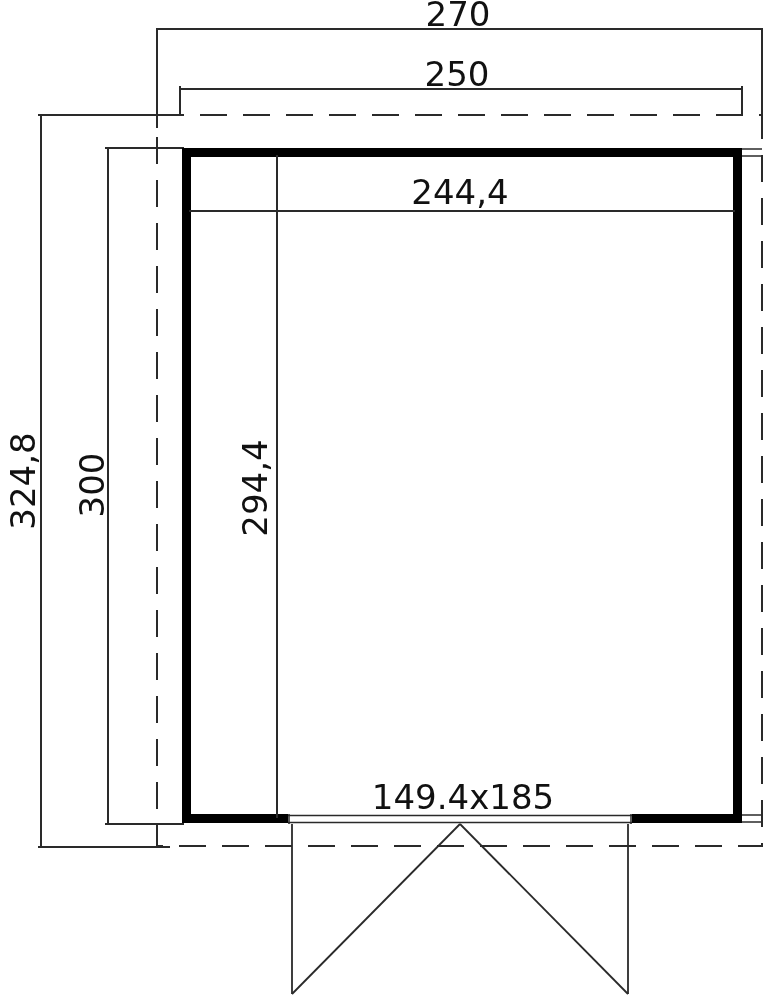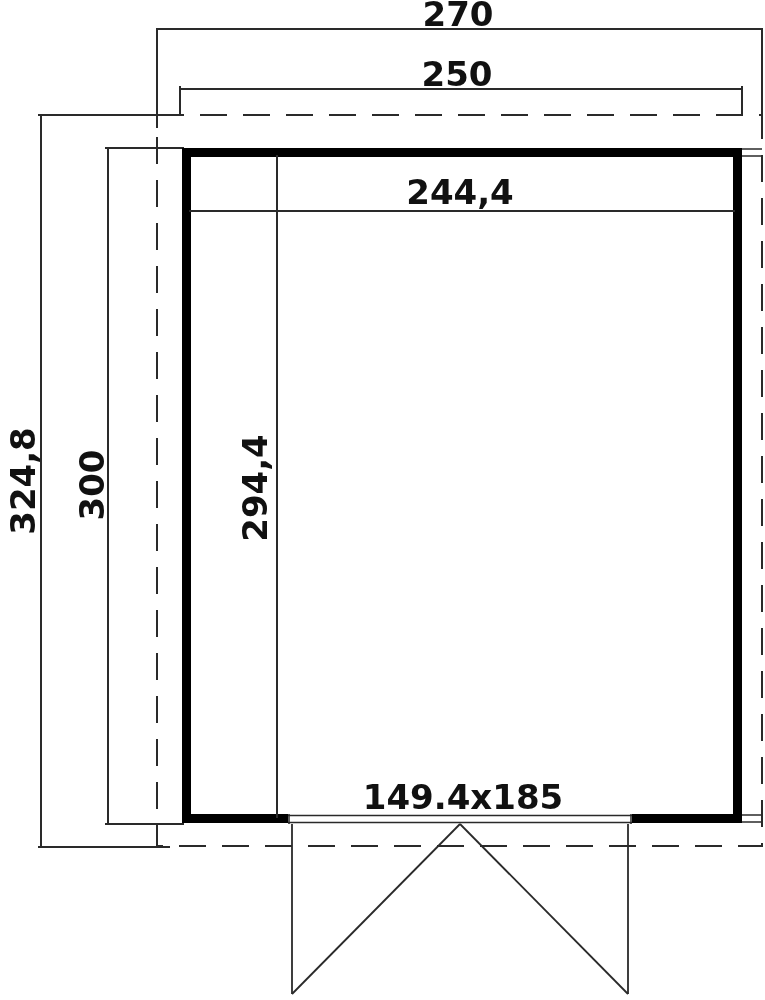--- a/index.html
+++ b/index.html
@@ -6,21 +6,20 @@
     margin: 0;
     padding: 0;
     background: #ffffff;
   }
   .page {
     position: relative;
     width: 765px;
     height: 1000px;
     background: #ffffff;
     overflow: hidden;
-    font-weight: bold;
   }
   svg text {
     font-family: "DejaVu Sans", "Liberation Sans", sans-serif;
     font-size: 34px;
     fill: #111111;
   }
 </style>
 </head>
 <body>
 

